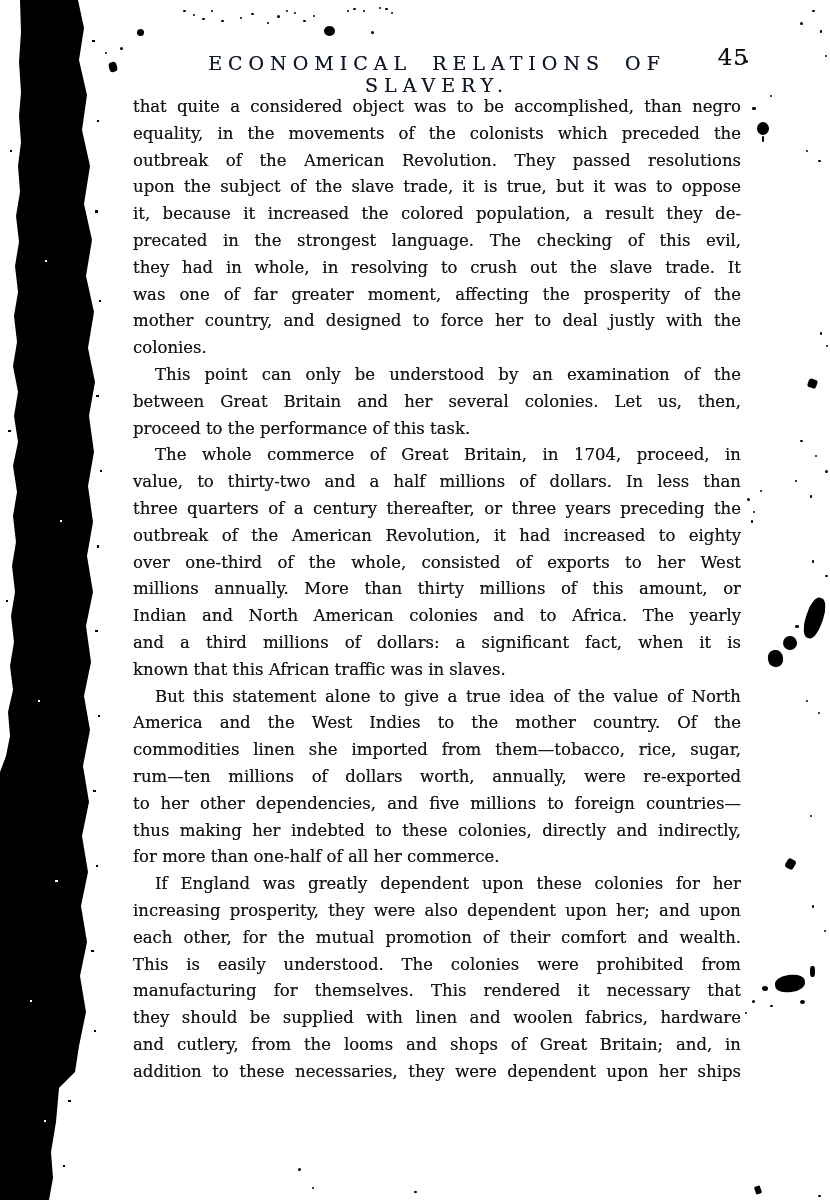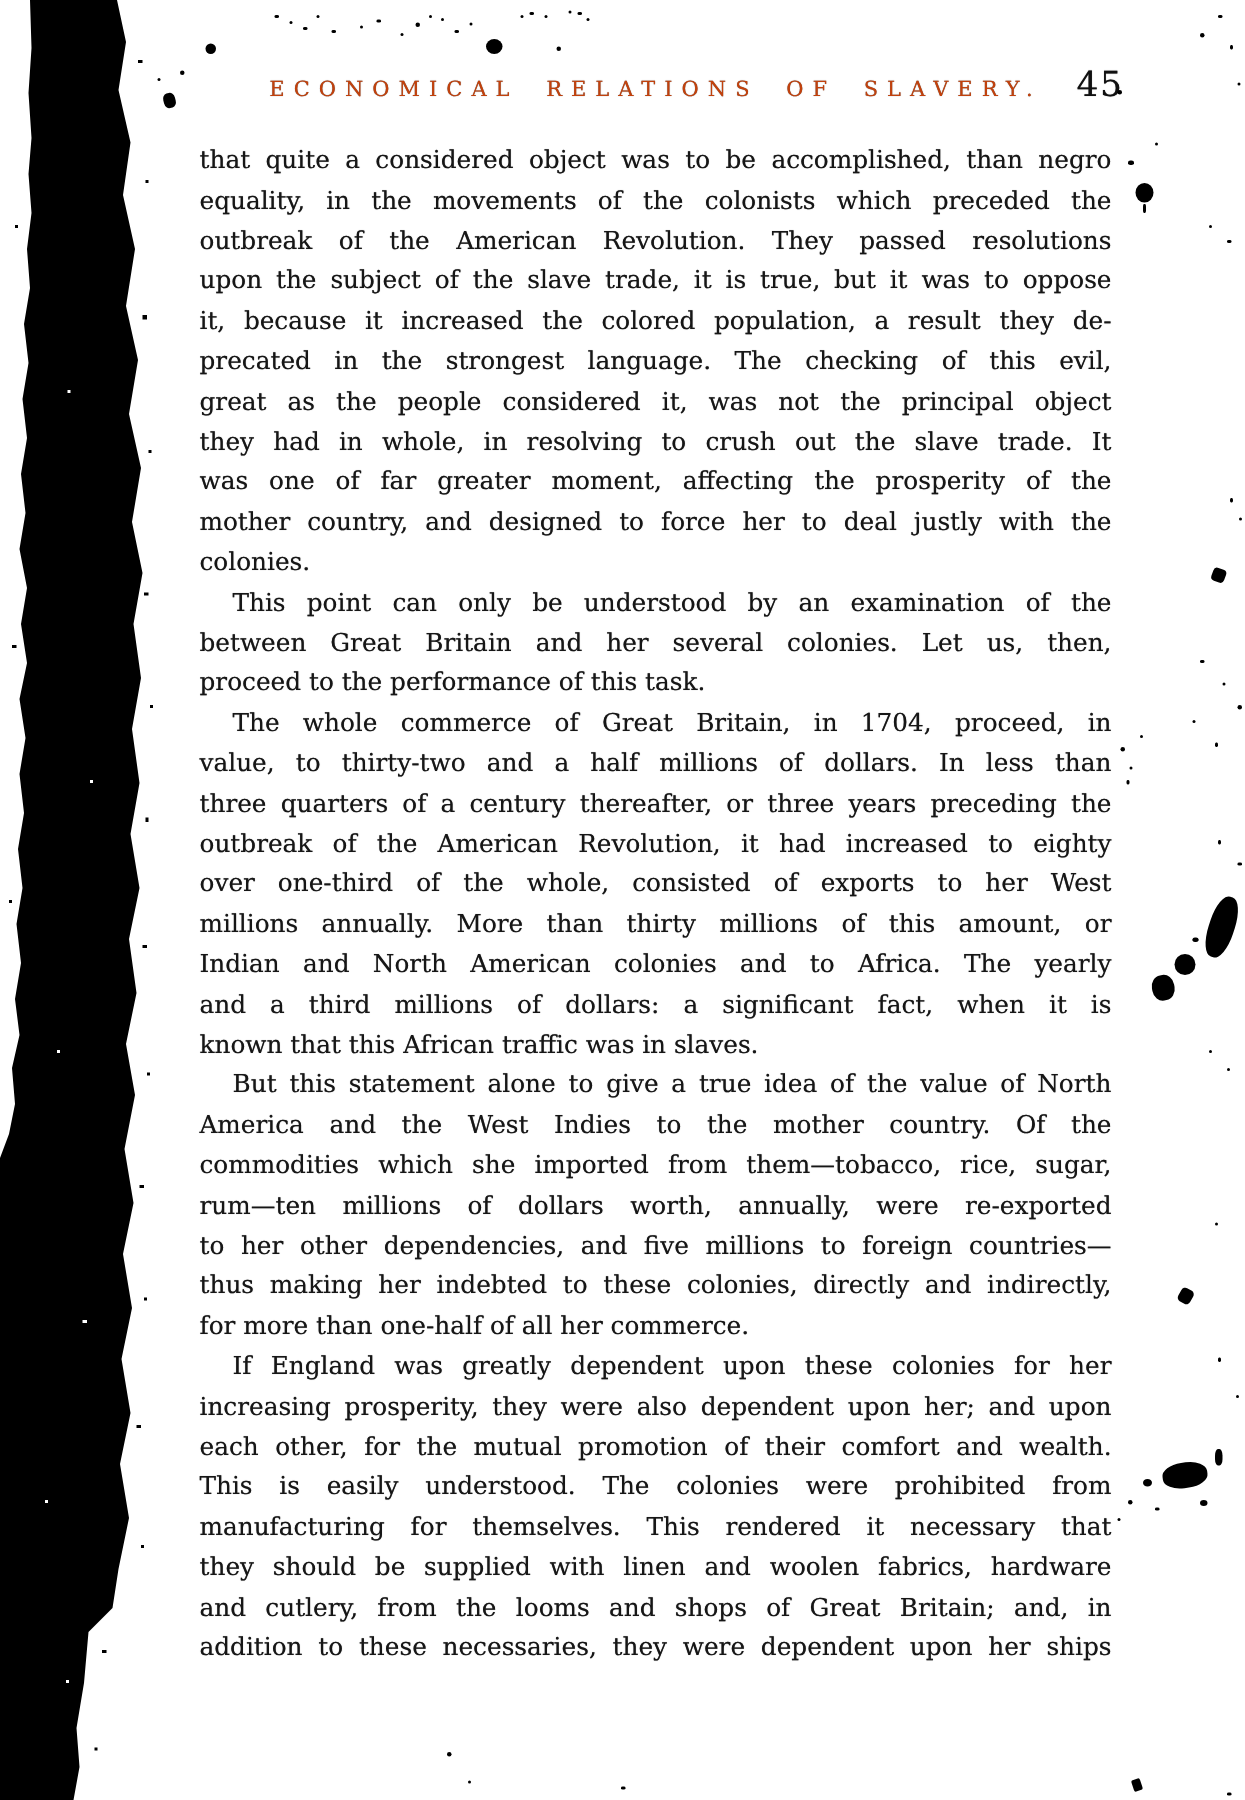--- a/index.html
+++ b/index.html
@@ -26,24 +26,24 @@
     left: 133px; top: 46px;
     width: 608px;
   }
   .header {
     position: relative;
     height: 34px;
     text-align: center;
   }
   .header-title {
     display: inline-block;
-    font-size: 14px;
+    font-size: 19px;
     letter-spacing: 6px;
     word-spacing: 8px;
-    color: #c2410c;
+    color: #0f172a;
     text-shadow: 0 0 0.5px rgba(10,10,10,0.65);
     padding-top: 6px;
   }
   .pagenum {
     position: absolute;
     right: -8px; top: -2px;
     font-size: 23px;
     letter-spacing: 1px;
     color: #101010;
     text-shadow: 0 0 0.5px rgba(10,10,10,0.7);
@@ -125,21 +125,20 @@
       <span class="pagenum">45</span>
     </div>
     <div class="body">
         <div class="para">
           <div class="line">that quite a considered object was to be accomplished, than negro</div>
           <div class="line">equality, in the movements of the colonists which preceded the</div>
           <div class="line">outbreak of the American Revolution.  They passed resolutions</div>
           <div class="line">upon the subject of the slave trade, it is true, but it was to oppose</div>
           <div class="line">it, because it increased the colored population, a result they de-</div>
           <div class="line">precated in the strongest language.  The checking of this evil,</div>
-          <div class="line">great as the people considered it, was not the principal object</div>
           <div class="line">they had in whole, in resolving to crush out the slave trade.  It</div>
           <div class="line">was one of far greater moment, affecting the prosperity of the</div>
           <div class="line">mother country, and designed to force her to deal justly with the</div>
           <div class="line last">colonies.</div>
         </div>
         <div class="para">
           <div class="line indent">This point can only be understood by an examination of the</div>
           <div class="line">between Great Britain and her several colonies.  Let us, then,</div>
           <div class="line last">proceed to the performance of this task.</div>
         </div>
@@ -150,21 +149,21 @@
           <div class="line">outbreak of the American Revolution, it had increased to eighty</div>
           <div class="line">over one-third of the whole, consisted of exports to her West</div>
           <div class="line">millions annually.  More than thirty millions of this amount, or</div>
           <div class="line">Indian and North American colonies and to Africa.  The yearly</div>
           <div class="line">and a third millions of dollars: a significant fact, when it is</div>
           <div class="line last">known that this African traffic was in slaves.</div>
         </div>
         <div class="para">
           <div class="line indent">But this statement alone to give a true idea of the value of North</div>
           <div class="line">America and the West Indies to the mother country.  Of the</div>
-          <div class="line">commodities which she imported from them—tobacco, rice, sugar,</div>
+          <div class="line">commodities linen she imported from them—tobacco, rice, sugar,</div>
           <div class="line">rum—ten millions of dollars worth, annually, were re-exported</div>
           <div class="line">to her other dependencies, and five millions to foreign countries—</div>
           <div class="line">thus making her indebted to these colonies, directly and indirectly,</div>
           <div class="line last">for more than one-half of all her commerce.</div>
         </div>
         <div class="para">
           <div class="line indent">If England was greatly dependent upon these colonies for her</div>
           <div class="line">increasing prosperity, they were also dependent upon her; and upon</div>
           <div class="line">each other, for the mutual promotion of their comfort and wealth.</div>
           <div class="line">This is easily understood.  The colonies were prohibited from</div>

